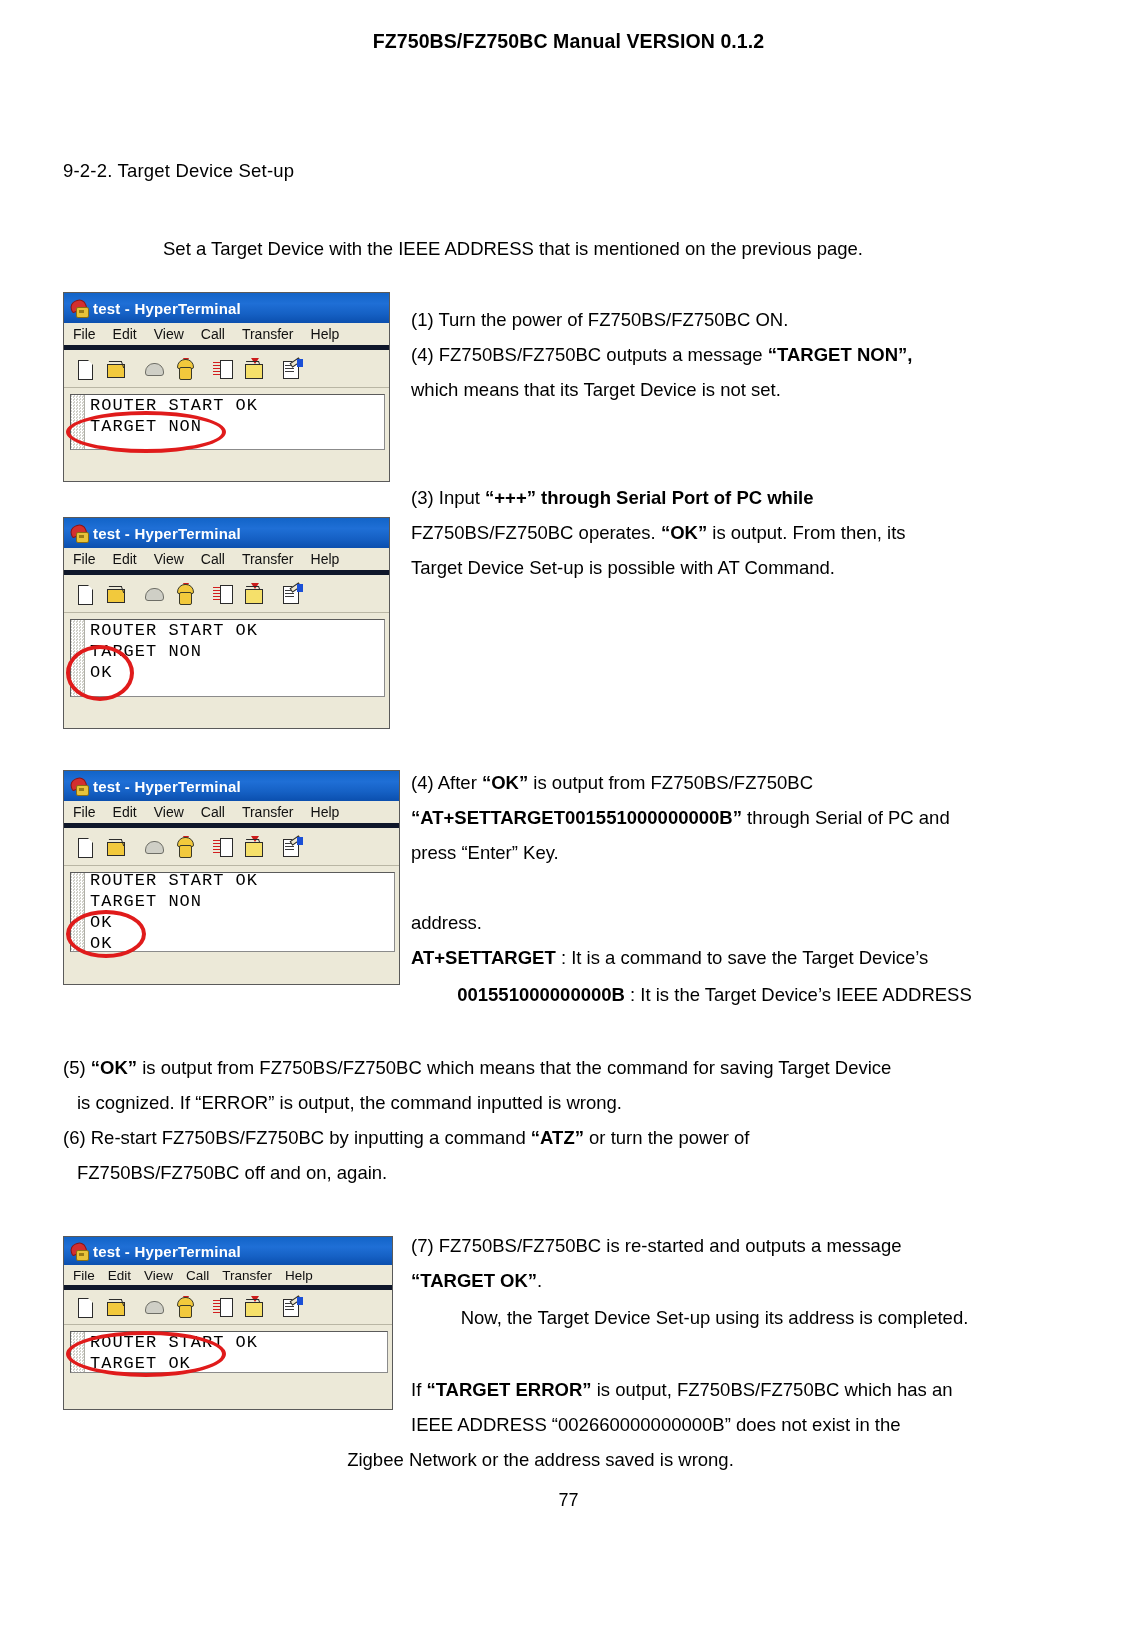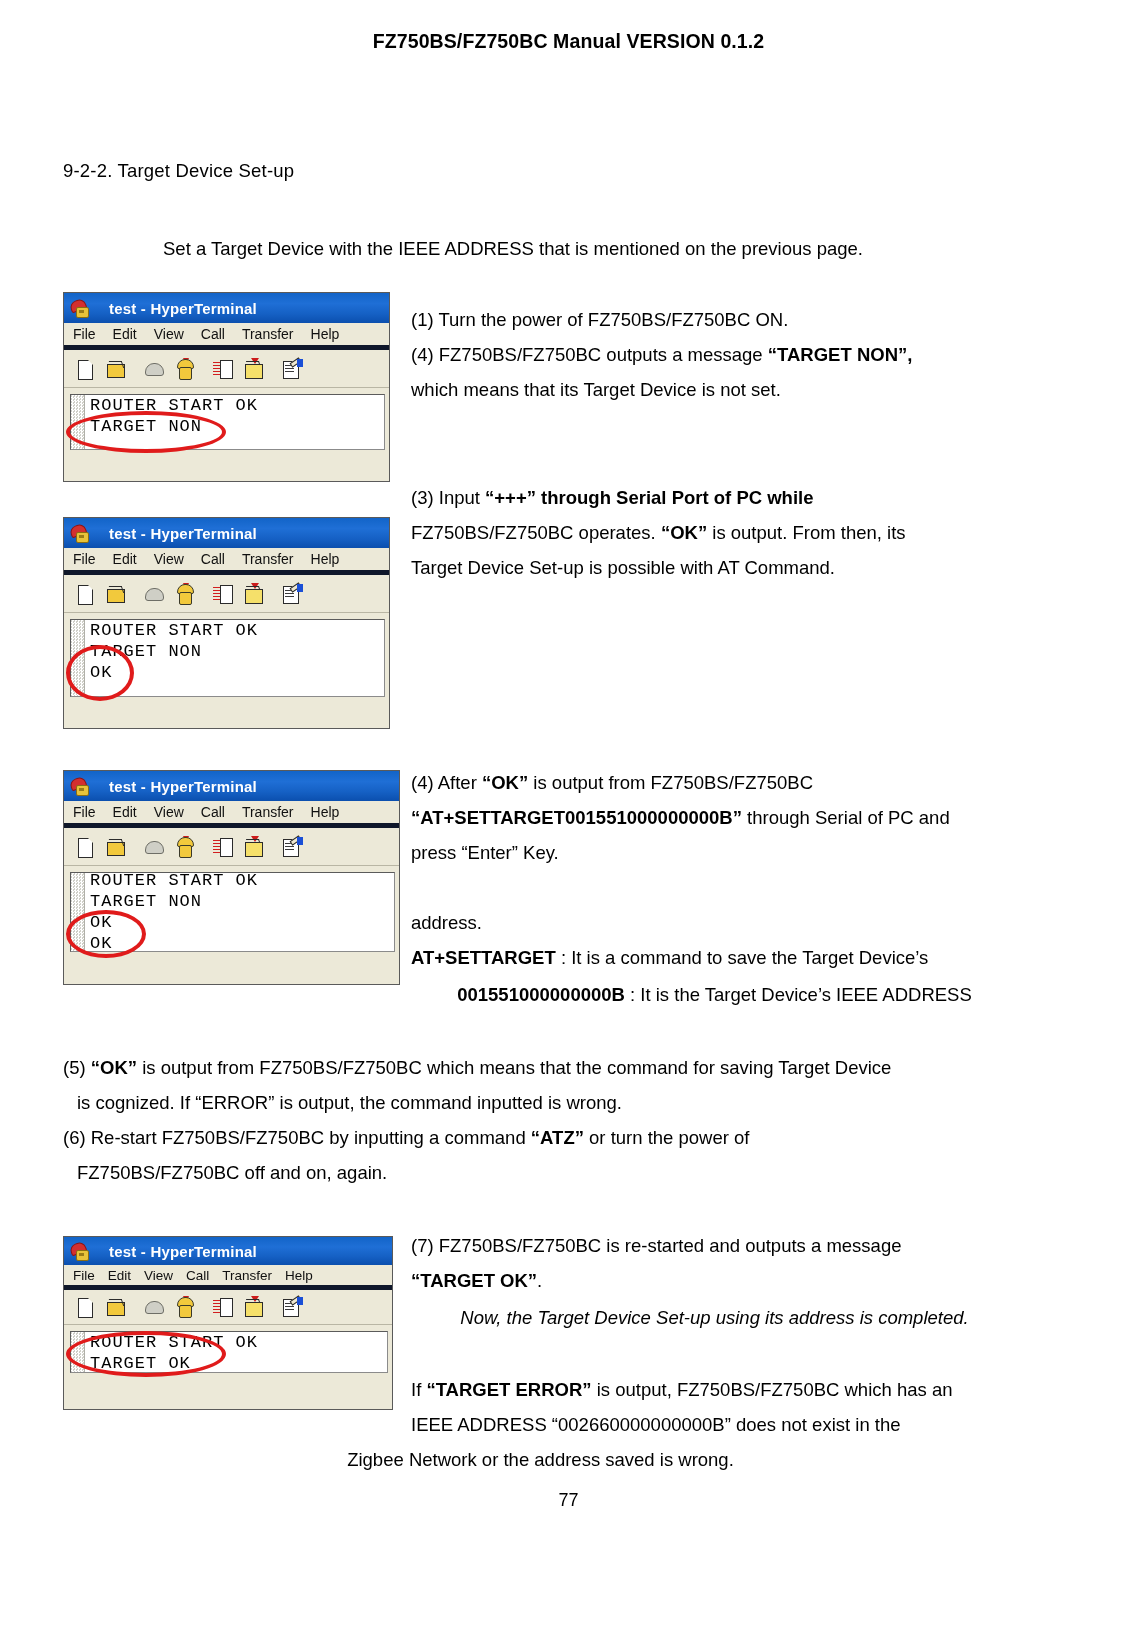--- a/index.html
+++ b/index.html
@@ -69,21 +69,21 @@
     width: 955px;
   }
 
   .para-1 { top: 302px; }
   .para-3 { top: 480px; }
   .para-4 { top: 765px; }
   .para-4b { top: 905px; }
   .para-4c { top: 977px; }
   .para-5 { top: 1050px; }
   .para-7 { top: 1228px; }
-  .para-7b { top: 1300px; font-style: italic; }
+  .para-7b { top: 1300px; }
   .para-8 { top: 1372px; }
   .para-last { top: 1442px; }
   .indent-line { padding-left: 14px; }
 
   
   .page-number {
     position: absolute;
     left: 0;
     top: 1490px;
     width: 1137px;
@@ -104,21 +104,21 @@
     background: linear-gradient(to bottom, #1264c8 0%, #1f6fd6 35%, #1560c4 70%, #0b4fae 100%);
     display: flex;
     align-items: center;
     padding-left: 6px;
     box-sizing: border-box;
   }
   .ht-titlebar .ht-title {
     color: #ffffff;
     font-weight: bold;
     font-size: 15px;
-    margin-left: 19px;
+    margin-left: 3px;
     white-space: nowrap;
     letter-spacing: .2px;
   }
   .phone-icon {
     width: 20px;
     height: 18px;
     position: relative;
     flex: 0 0 auto;
   }
   .phone-icon .handset {

